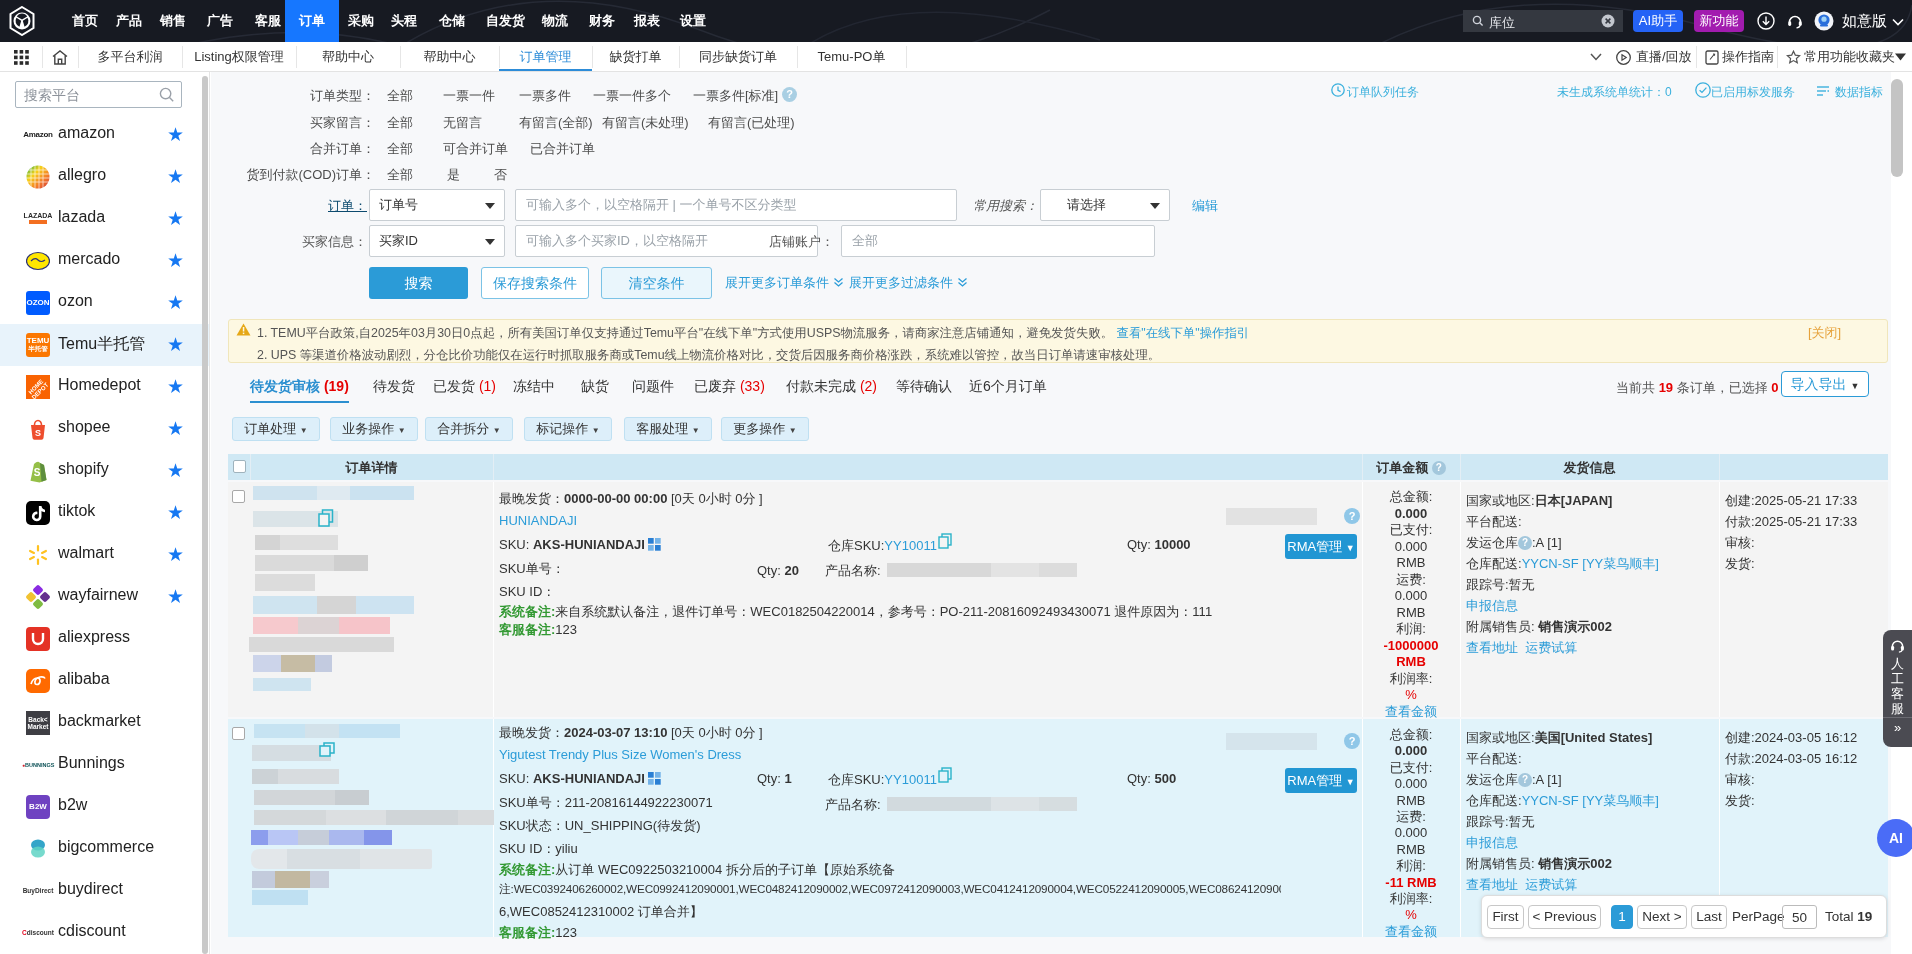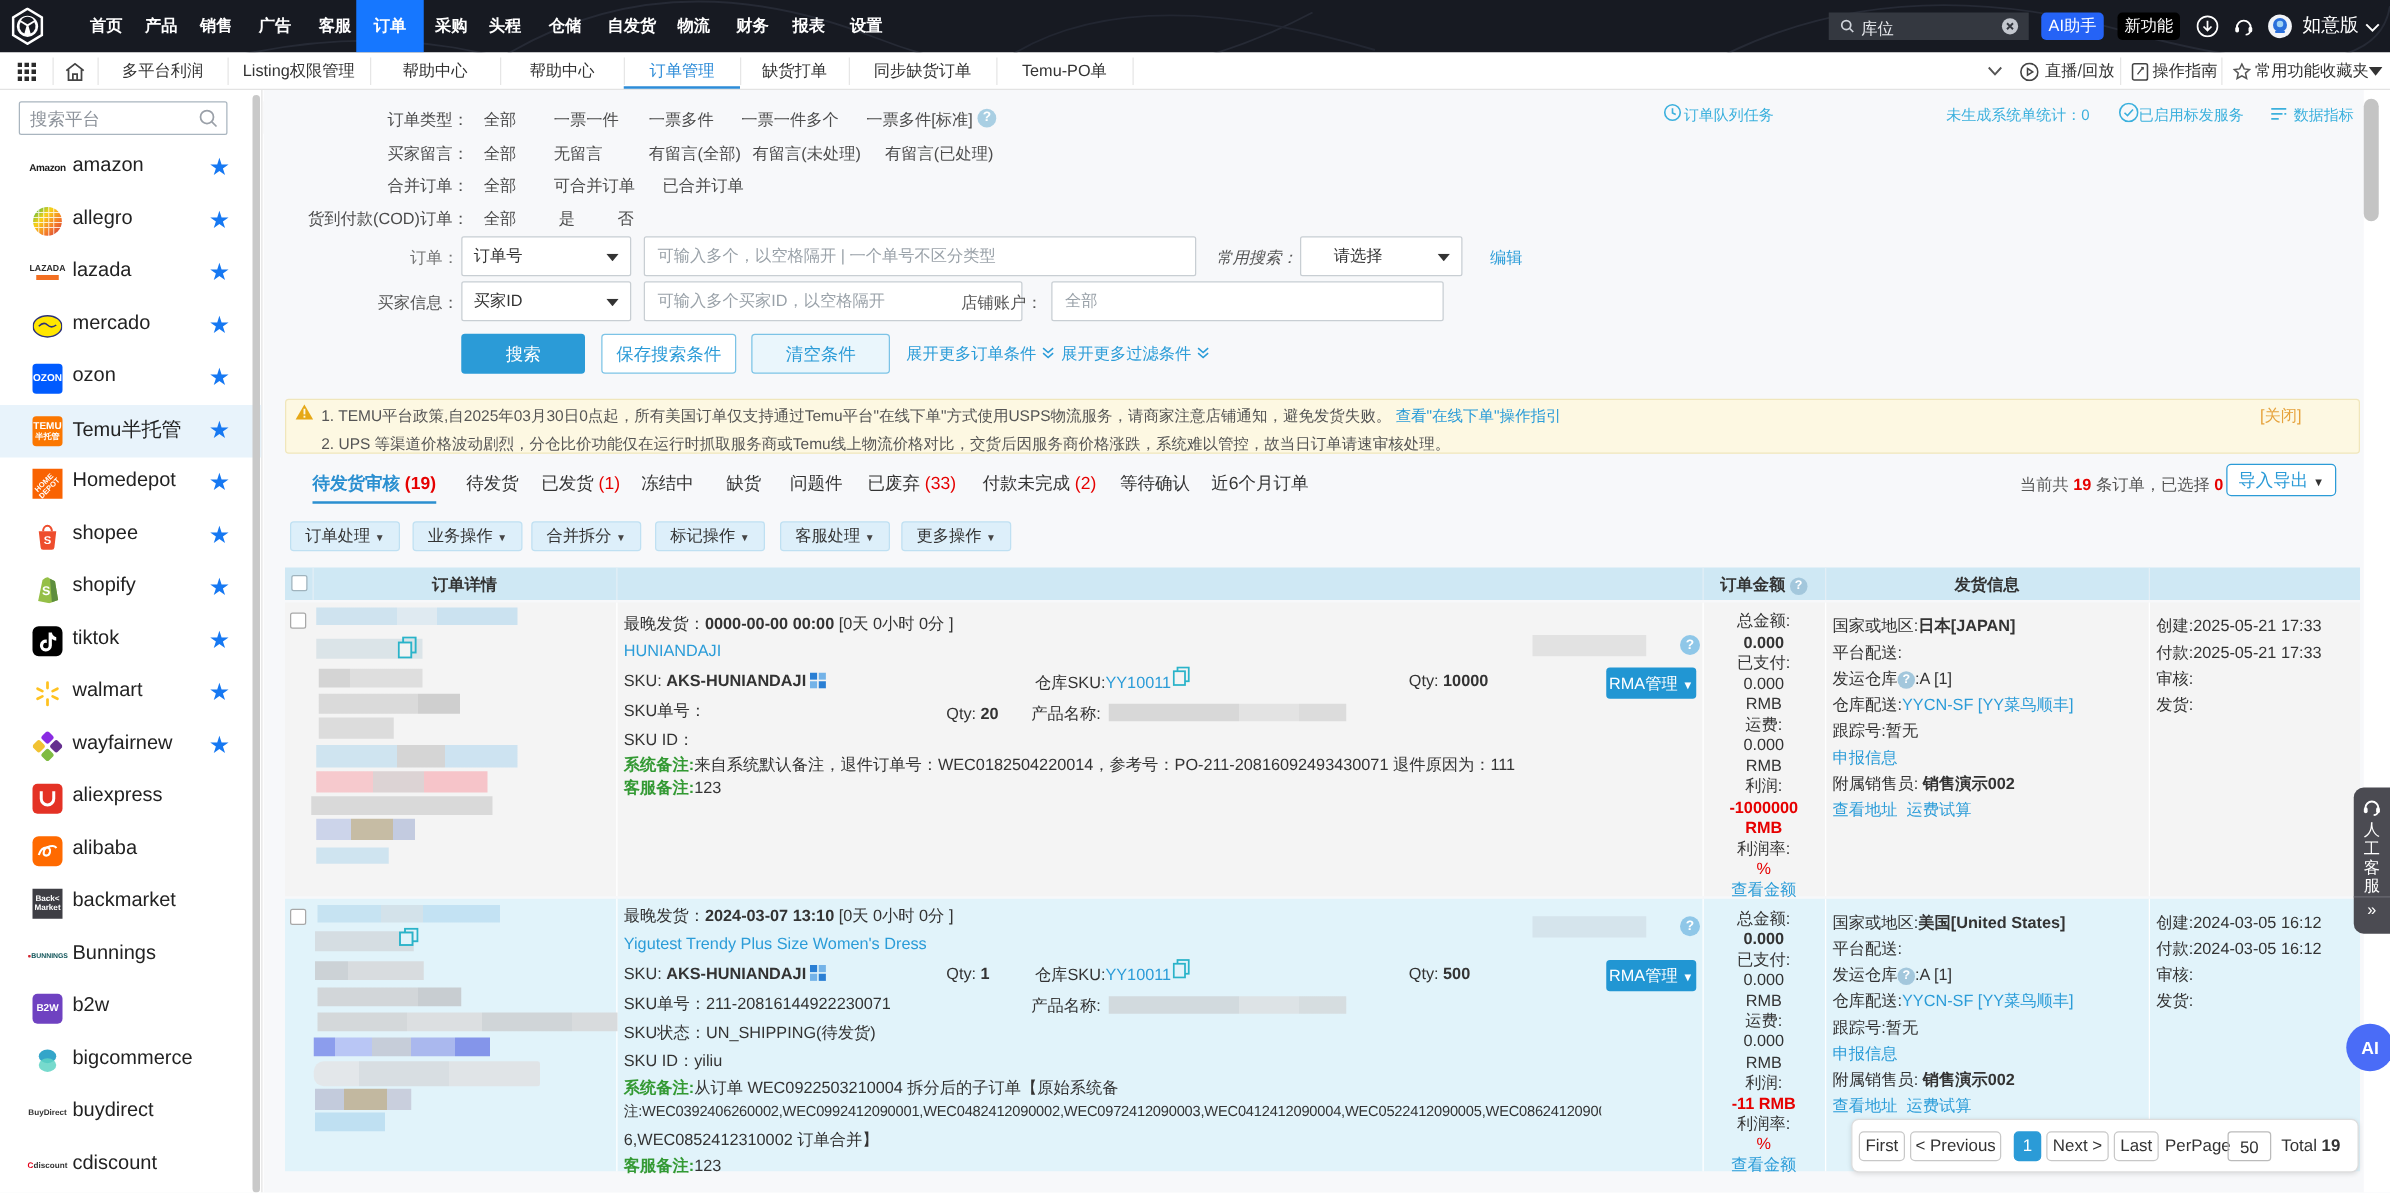--- a/index.html
+++ b/index.html
@@ -82,21 +82,21 @@
           <circle cx="5" cy="5" r="3.6" fill="none" stroke="#cfd3da" stroke-width="1.4"></circle>
           <line x1="7.8" y1="7.8" x2="10.6" y2="10.6" stroke="#cfd3da" stroke-width="1.4"></line>
         </svg>
       <span style="position:absolute;left:26px;top:3.5px;font-size:13px;color:#e8eaee;">库位</span>
       <svg width="14" height="14" viewBox="0 0 14 14" style="position:absolute;right:8px;top:4px">
           <circle cx="7" cy="7" r="6.5" fill="#c3c7ce"></circle>
           <path d="M4.6 4.6 L9.4 9.4 M9.4 4.6 L4.6 9.4" stroke="#343840" stroke-width="1.5"></path>
         </svg>
     </div>
     <div class="npill" style="left:1633px;width:50px;background:#2563f6;">AI助手</div>
-    <div class="npill" style="left:1694px;width:50px;background:#000000;">新功能</div>
+    <div class="npill" style="left:1694px;width:50px;background:#a21caf;">新功能</div>
     <svg width="18" height="18" viewBox="0 0 18 18" style="position:absolute;left:1757px;top:12px">
         <circle cx="9" cy="9" r="8" fill="none" stroke="#fff" stroke-width="1.4"></circle>
         <path d="M9 4.5 V12 M5.8 9.2 L9 12.4 L12.2 9.2" fill="none" stroke="#fff" stroke-width="1.4"></path>
       </svg>
     <svg width="18" height="18" viewBox="0 0 18 18" style="position:absolute;left:1786px;top:12px">
         <path d="M3.5 10 A5.5 5.5 0 0 1 14.5 10" fill="none" stroke="#fff" stroke-width="1.5"></path>
         <rect x="2.2" y="9.3" width="3" height="4.6" rx="1.4" fill="#fff"></rect>
         <rect x="12.8" y="9.3" width="3" height="4.6" rx="1.4" fill="#fff"></rect>
         <path d="M14 13.5 Q13.4 15.6 10.5 15.8" fill="none" stroke="#fff" stroke-width="1.3"></path>
       </svg>
@@ -379,21 +379,21 @@
     <svg width="14" height="12" viewBox="0 0 14 12" style="position:absolute;left:1605px;top:13px">
         <g stroke="#3bb0dd" stroke-width="1.4">
           <line x1="1" y1="2" x2="13" y2="2"></line>
           <line x1="1" y1="6" x2="10" y2="6"></line>
           <line x1="11.5" y1="6" x2="13" y2="6"></line>
           <line x1="1" y1="10" x2="7" y2="10"></line>
         </g>
       </svg>
     <div class="fopt" style="left:1624px;top:12px;color:#3bb0dd;font-size:12px;">数据指标</div>
 
-    <div class="flabel" style="left:0;top:125px;width:156px;text-align:right;color:#737373;">订单：</div>
+    <div class="flabel" style="left:0;top:125px;width:156px;text-align:right;color:#0c4a6e;text-decoration:underline;">订单：</div>
     <div class="inp" style="left:158px;top:117px;width:136px;height:32px;line-height:30px;padding-left:9px;">订单号<svg width="10" height="6" viewBox="0 0 10 6" style="position:absolute;right:9px;top:13px">
           <path d="M0 0 L10 0 L5 6 Z" fill="#333"></path>
         </svg></div>
     <div class="inp ph" style="left:304px;top:117px;width:442px;height:32px;line-height:30px;padding-left:10px;">可输入多个，以空格隔开 | 一个单号不区分类型</div>
     <div class="flabel" style="left:700px;top:125px;width:127px;text-align:right;color:#555;font-style:italic;">常用搜索：</div>
     <div class="inp" style="left:829px;top:117px;width:130px;height:32px;line-height:30px;padding-left:26px;">请选择<svg width="10" height="6" viewBox="0 0 10 6" style="position:absolute;right:9px;top:13px">
           <path d="M0 0 L10 0 L5 6 Z" fill="#333"></path>
         </svg></div>
     <div class="fopt blue" style="left:981px;top:125px">编辑</div>
     <div class="flabel" style="left:0;top:161px;width:156px;text-align:right;color:#555;">买家信息：</div>

